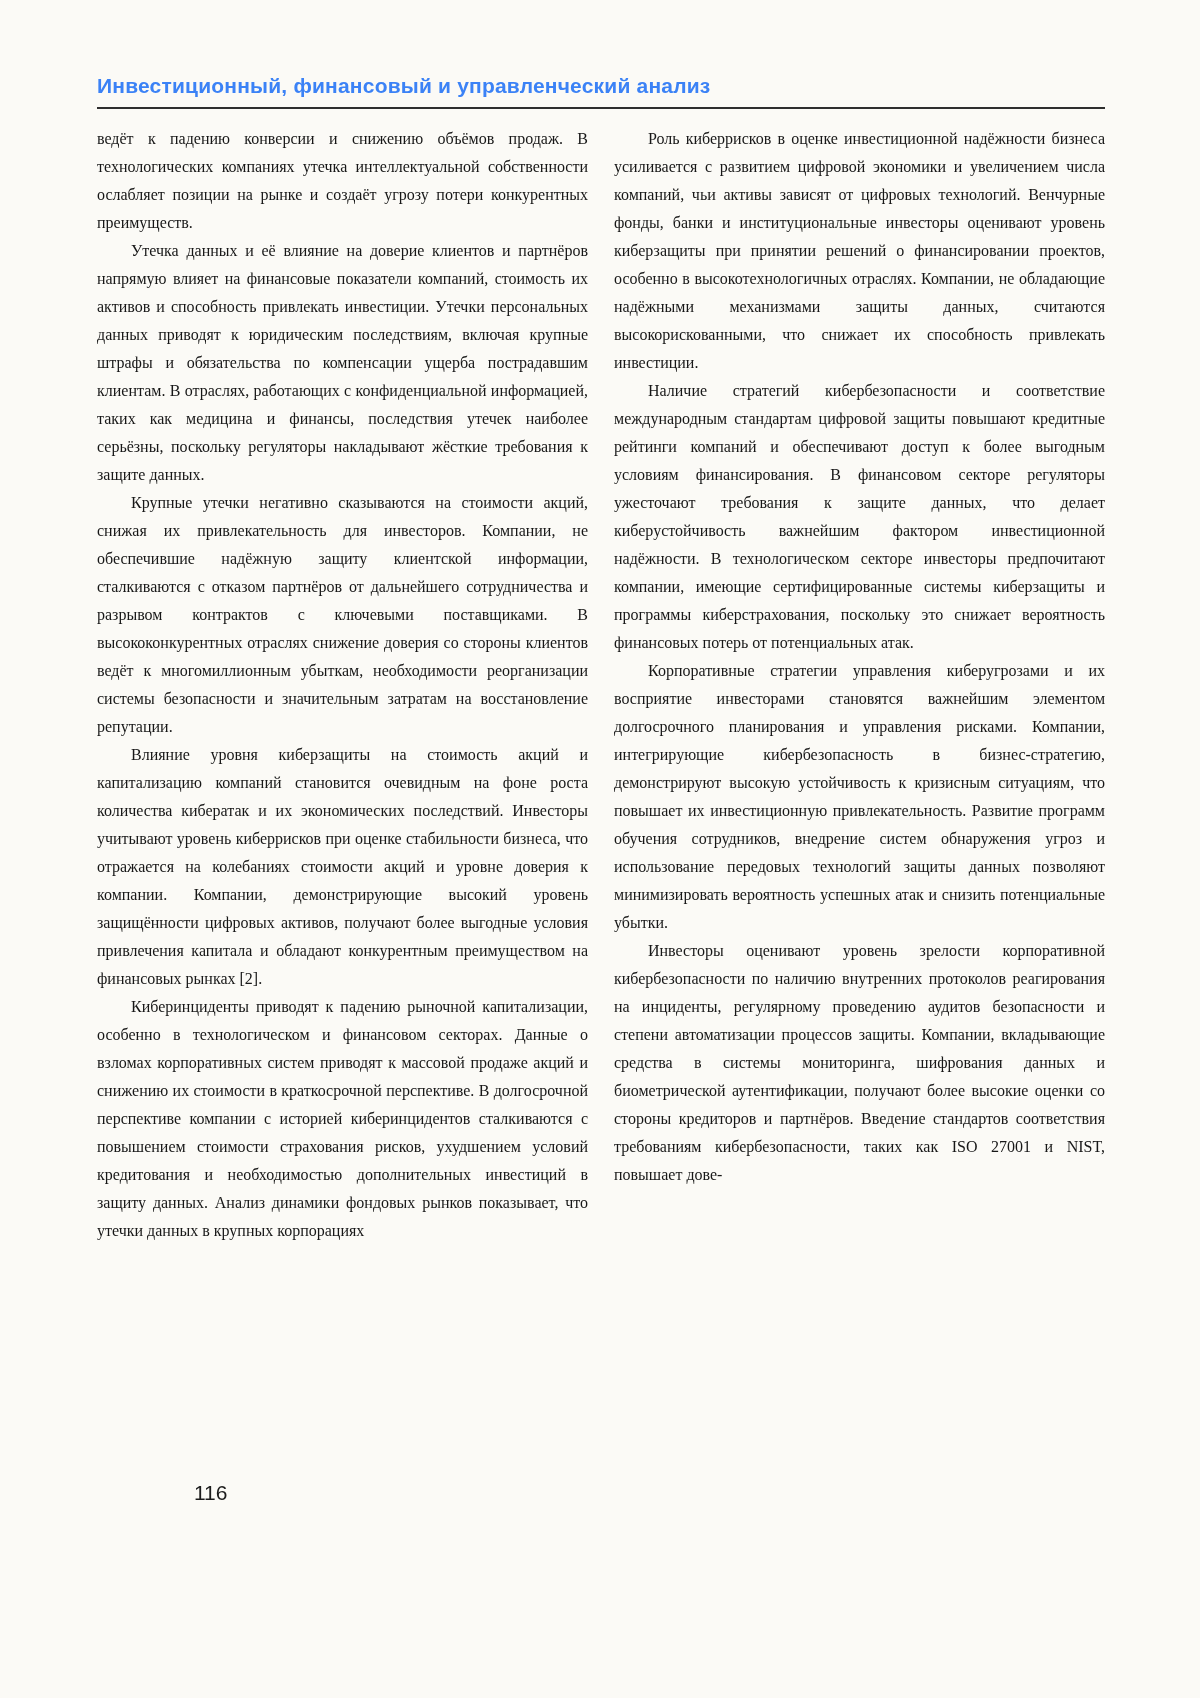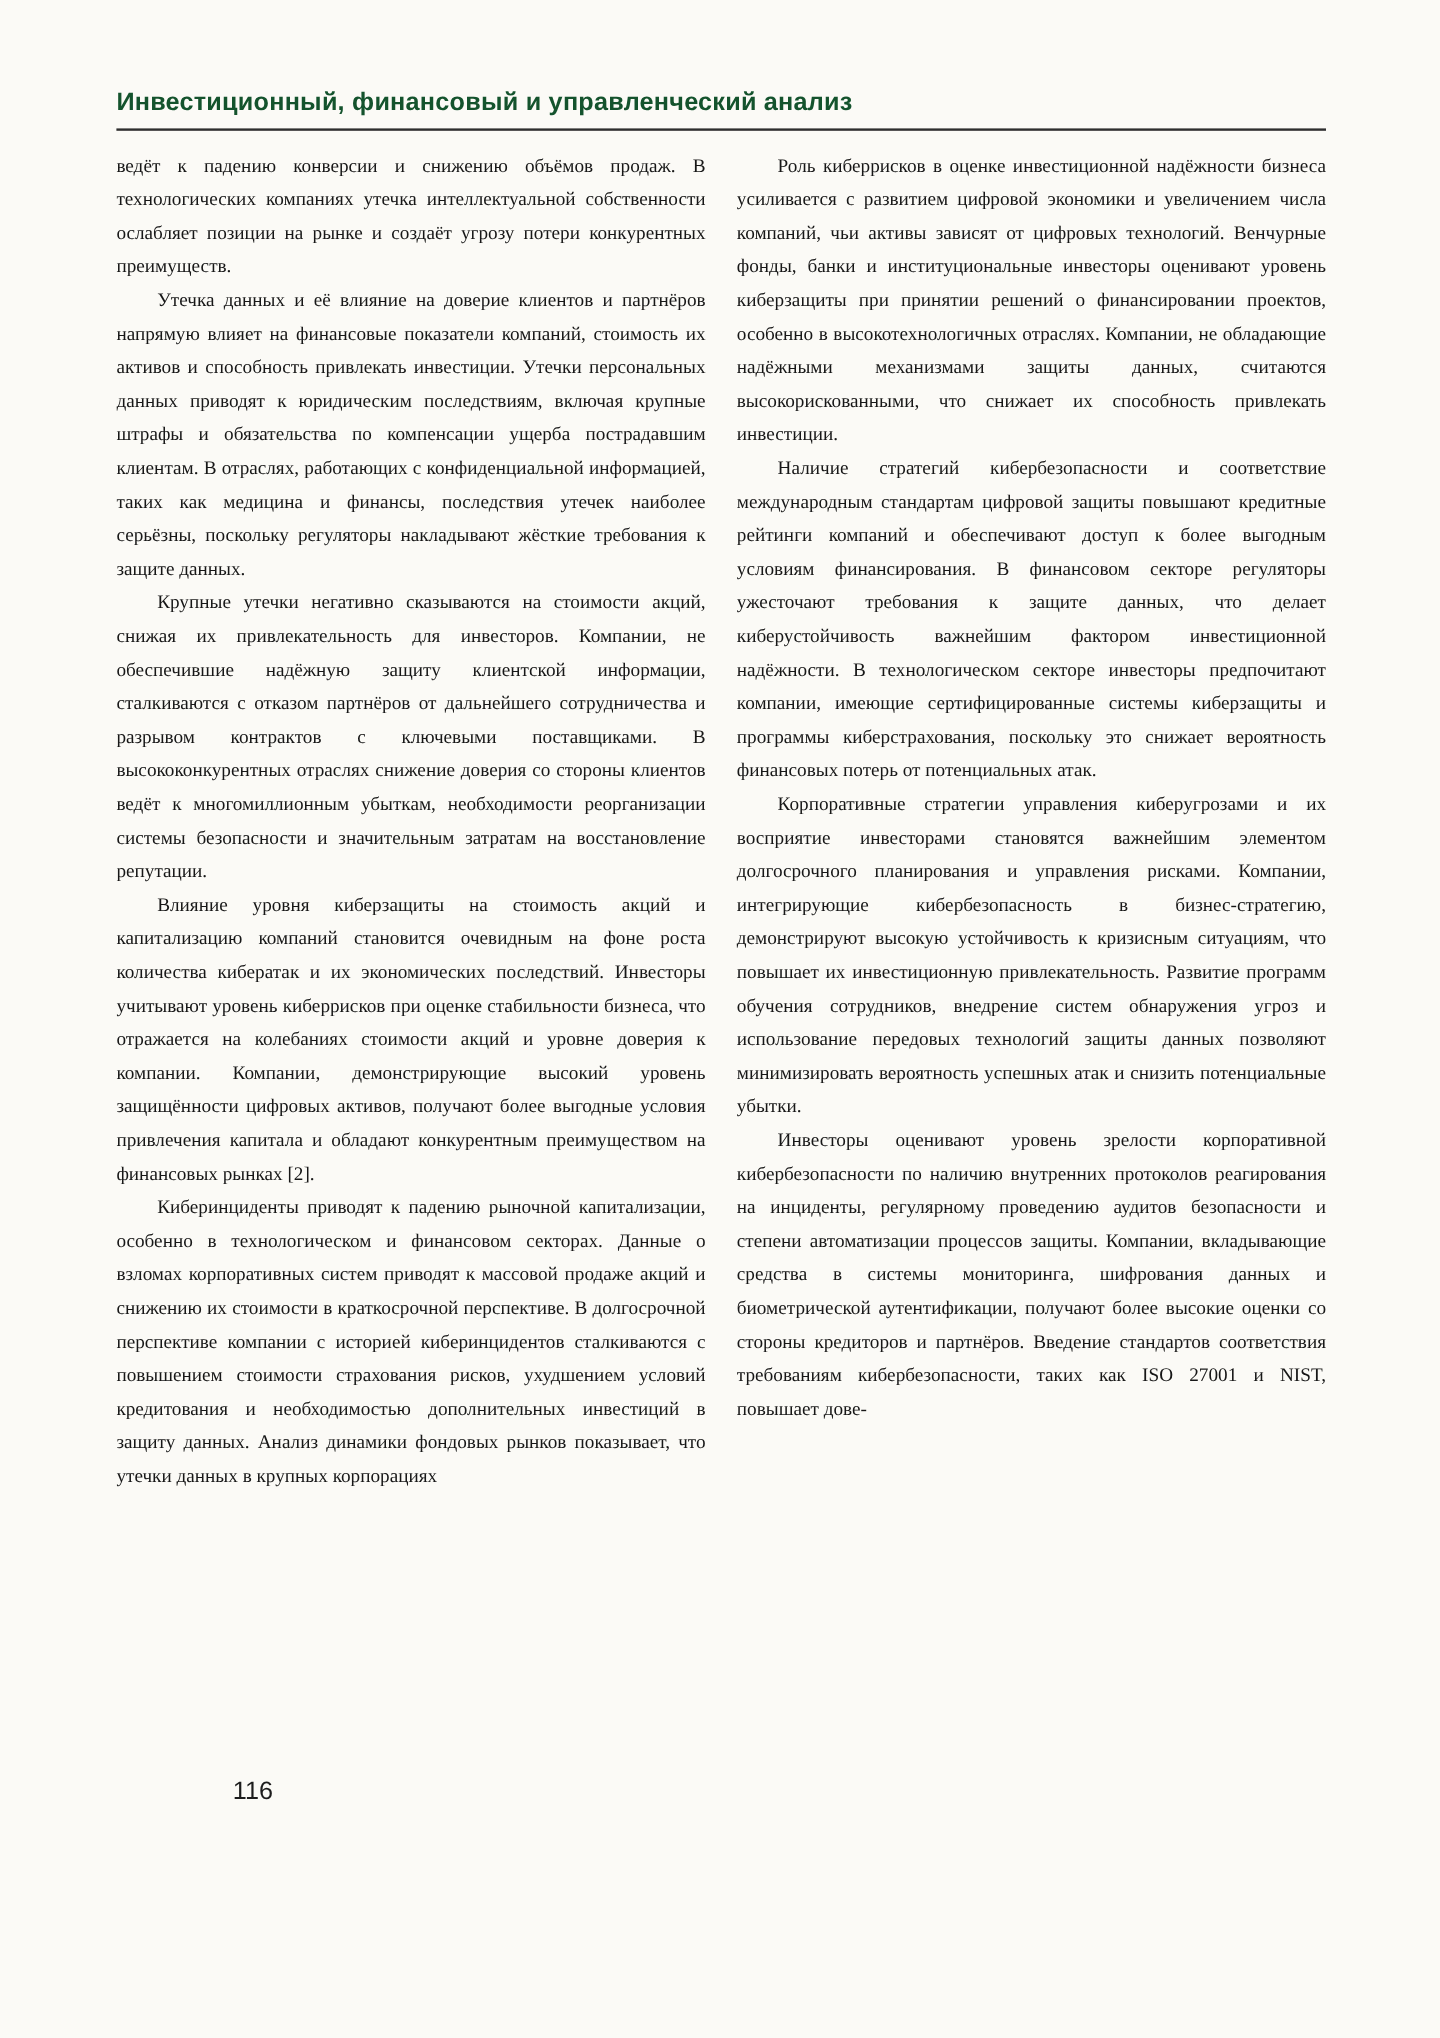--- a/index.html
+++ b/index.html
@@ -18,21 +18,21 @@
   }
   .margins {
     position:absolute;
     left:97px; right:95px; top:0;
   }
   .header-title {
     font-family:"Liberation Sans", sans-serif;
     font-weight:bold;
     font-size:21px;
     letter-spacing:0.2px;
-    color:#14532d;
+    color:#3b82f6;
     padding-top:74px;
   }
   .rule {
     border-bottom:2px solid #2e2e2e;
     margin-top:9px;
   }
   .columns {
     display:flex;
     gap:26px;
     margin-top:16px;

